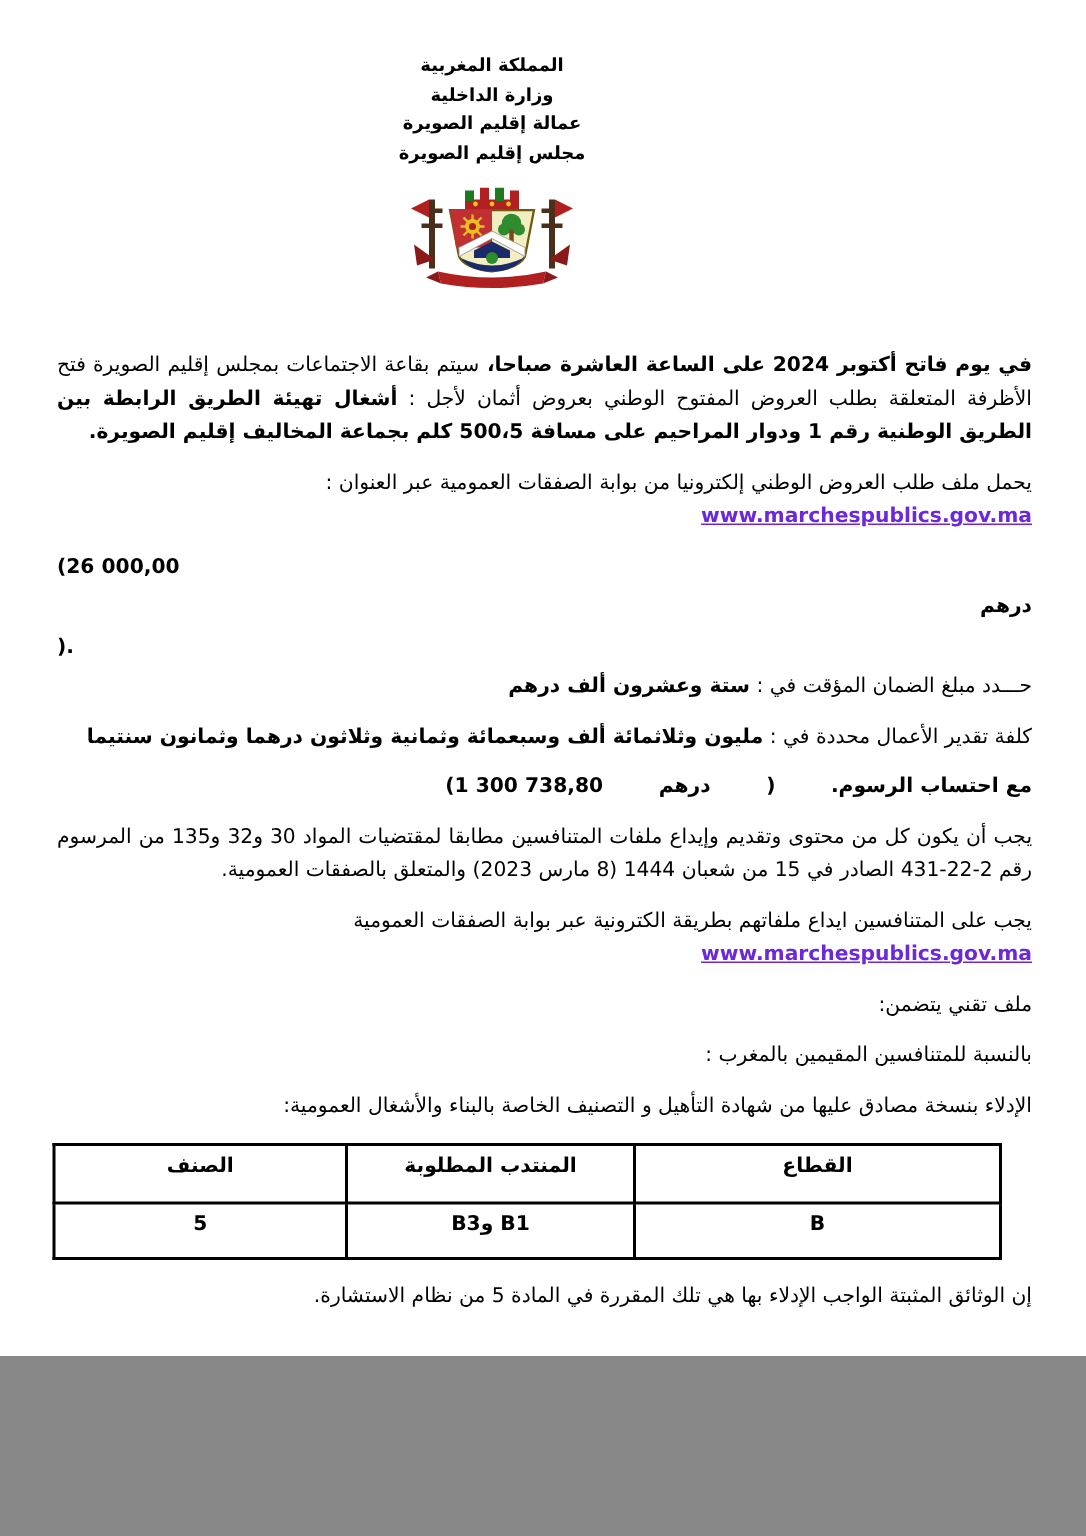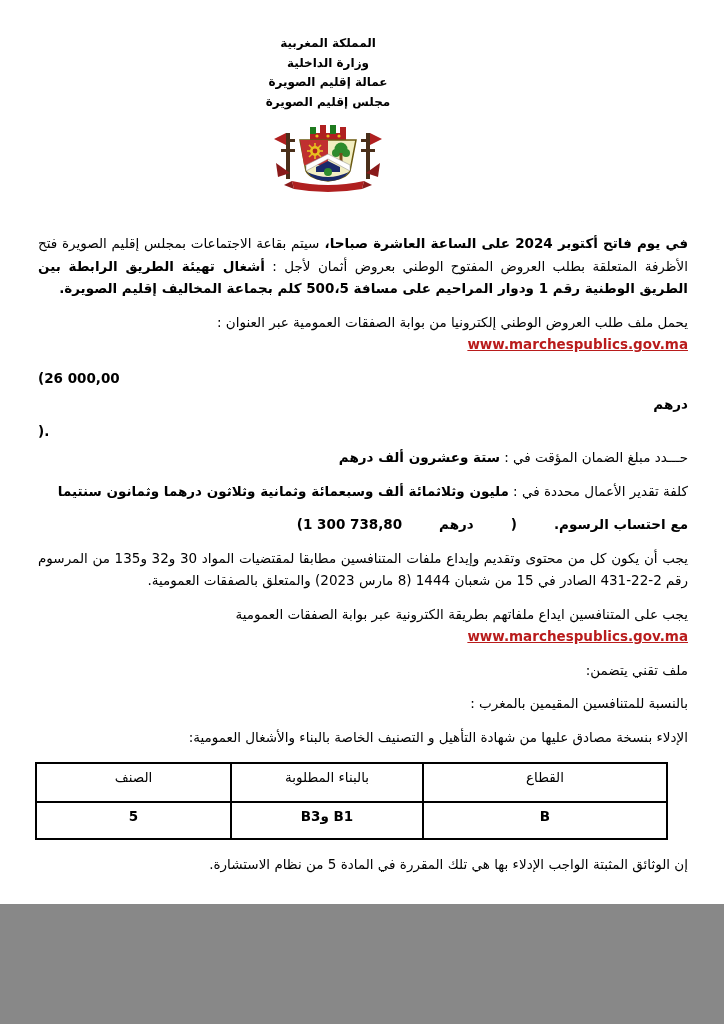--- a/index.html
+++ b/index.html
@@ -16,31 +16,31 @@
   .emblem{margin-top:13px;}
   
   .title-block{text-align:center;margin-top:70px;direction:rtl;}
   .title-line{font-size:15.5px;font-weight:bold;text-decoration:underline;line-height:27px;}
   
   .body-text{margin-top:37px;direction:rtl;}
   .para{font-size:13.5px;line-height:22.5px;margin:0 0 11px 0;text-align:right;}
   .para.just{text-align:justify;}
   b,.b{font-weight:bold;}
   .ltrnum{direction:ltr;unicode-bidi:bidi-override;}
-  .url{color:#b91c1c;font-weight:bold;text-decoration:underline;unicode-bidi:embed;direction:ltr;cursor:pointer;}
+  .url{color:#6d28d9;font-weight:bold;text-decoration:underline;unicode-bidi:embed;direction:ltr;cursor:pointer;}
   
   .vrow{display:flex;direction:ltr;gap:4px;font-size:13.5px;line-height:22.5px;margin:0 0 11px 0;}
   .vrow.end{justify-content:flex-end;flex-direction:column;}
   .vrow.center{justify-content:flex-end;gap:37px;}
   .vrow .piece-rtl{direction:rtl;unicode-bidi:isolate;}
   
   table.qual{border-collapse:collapse;margin:14px 20px 0 0;width:613px;table-layout:fixed;direction:rtl;}
   table.qual td{border:2px solid #000;text-align:center;vertical-align:top;
     font-size:13.5px;padding:5px 4px 16px 4px;}
-  table.qual .hdr td{font-weight:normal;}
+  table.qual .hdr td{font-weight:bold;}
   table.qual .val td{font-weight:bold;padding-bottom:14px;}
   .c-sector{width:234px;}.c-qualif{width:182px;}.c-class{width:185px;}
   .closing{margin-top:13px;}
 </style>
 </head>
 <body>
 
 <div class="page">
 
   <div class="gov-header">
@@ -139,21 +139,21 @@
 
 
     <p class="para">ملف تقني يتضمن:</p>
     <p class="para">بالنسبة للمتنافسين المقيمين بالمغرب :</p>
     <p class="para">الإدلاء بنسخة مصادق عليها من شهادة التأهيل و التصنيف الخاصة بالبناء والأشغال العمومية:</p>
 
     <table class="qual">
       <tbody>
           <tr class="hdr">
         <td class="c-sector">القطاع</td>
-        <td class="c-qualif">بالبناء المطلوبة</td>
+        <td class="c-qualif">المنتدب المطلوبة</td>
         <td class="c-class">الصنف</td>
       </tr>
       <tr class="val">
         <td>B</td>
         <td>B1 وB3</td>
         <td>5</td>
       </tr>
     </tbody>
       </table>
 

